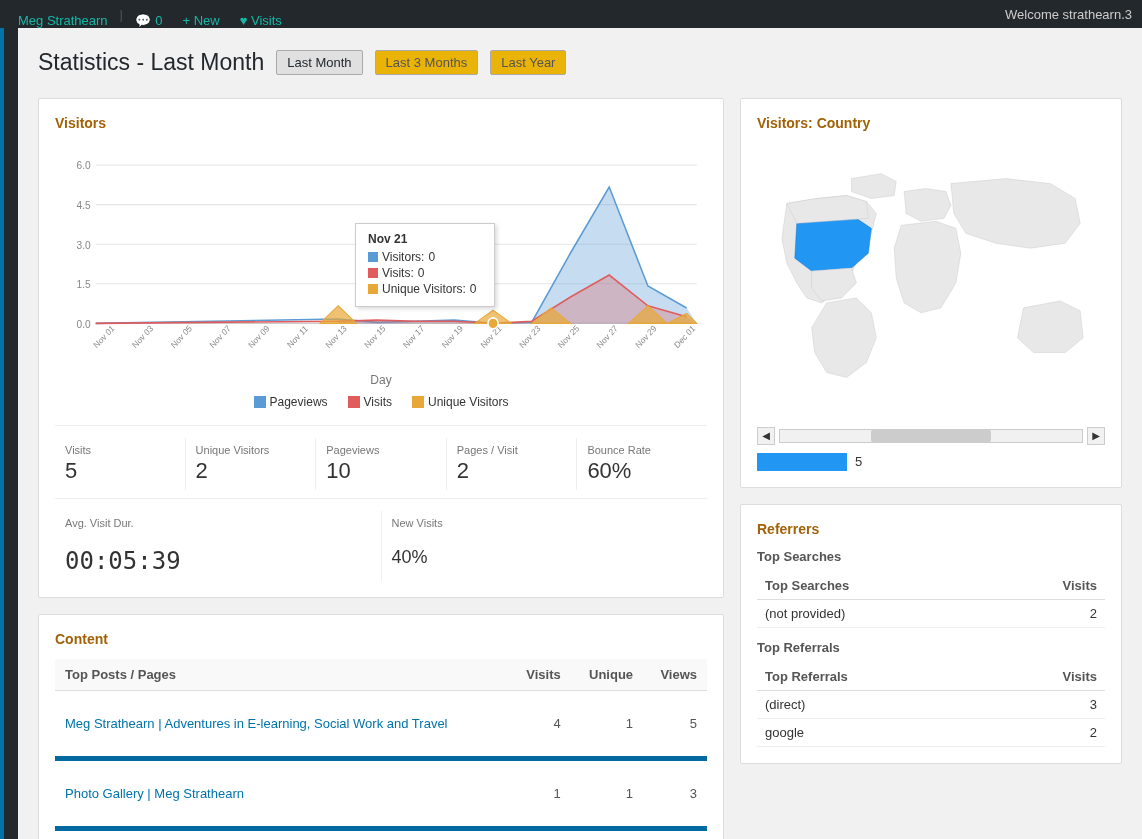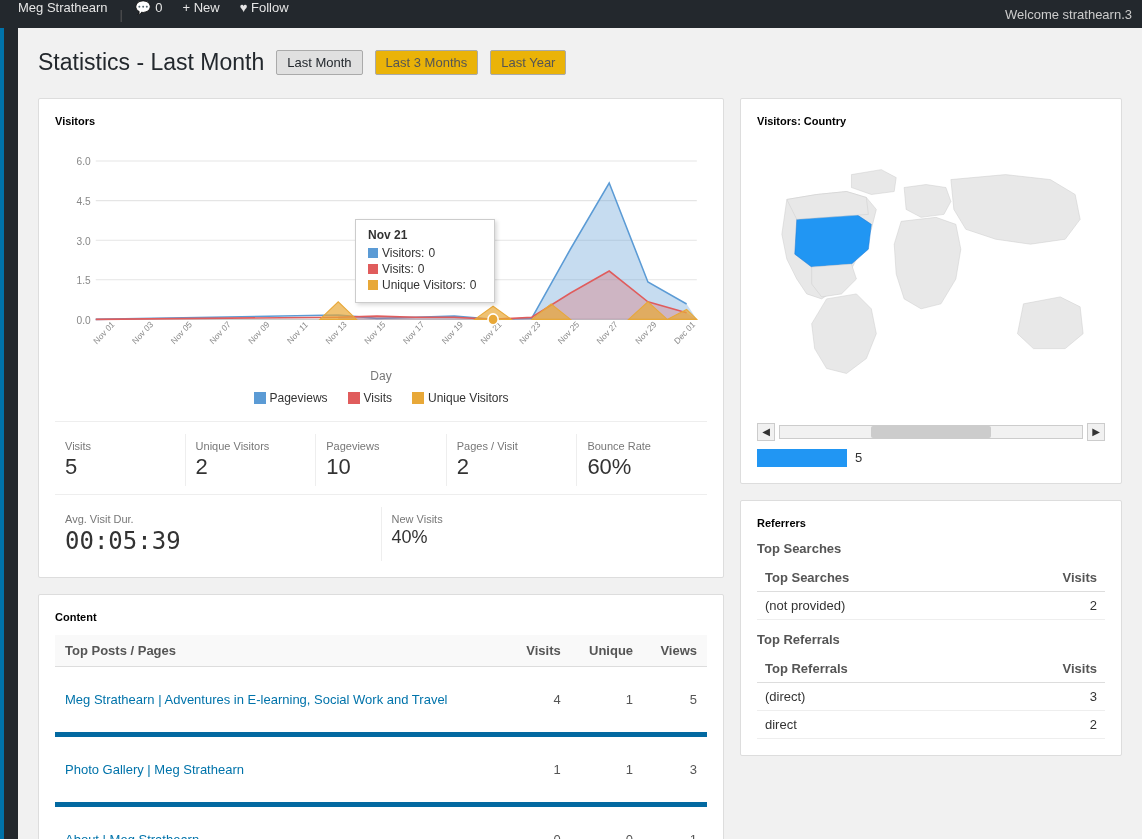--- a/index.html
+++ b/index.html
@@ -10,22 +10,22 @@
       background: #23282d;
       color: #ccc;
       height: 28px;
       display: flex;
       align-items: center;
       padding: 0 10px;
       justify-content: space-between;
     }
     .topbar-left { display: flex; align-items: center; gap: 4px; }
     .topbar-item {
-      display: flex; align-items: flex-start; gap: 4px;
-      padding: 0 8px; height: 28px; cursor: pointer; color: #e5e5e5; font-size: 13px;
+      display: flex; align-items: flex-end; gap: 4px;
+      padding: 0 8px; height: 28px; cursor: pointer; color: #14b8a6; font-size: 13px;
     }
     .topbar-separator { color: #555; }
     .topbar-right { color: #ccc; font-size: 13px; }
 
     
     .layout { display: flex; min-height: calc(100vh - 28px); }
     .sidebar {
       width: 18px;
       background: #23282d;
       flex-shrink: 0;
@@ -55,21 +55,21 @@
     .col-side { width: 382px; flex-shrink: 0; }
 
     
     .card {
       background: #fff;
       border: 1px solid #ddd;
       border-radius: 2px;
       margin-bottom: 16px;
       padding: 16px;
     }
-    .card-title { font-size: 11px; font-weight: 600; color: #000000; margin-bottom: 12px; }
+    .card-title { font-size: 14px; font-weight: 600; color: #a16207; margin-bottom: 12px; }
 
     
     .chart-container { position: relative; height: 220px; margin-bottom: 10px; }
     .chart-svg { width: 100%; height: 100%; }
 
     
     .chart-tooltip {
       position: absolute;
       background: #fff;
       border: 1px solid #ccc;
@@ -100,21 +100,21 @@
     .stat-label { font-size: 11px; color: #777; margin-bottom: 2px; }
     .stat-value { font-size: 22px; font-weight: 300; color: #333; }
 
     .stats-row2 { display: flex; gap: 0; border-top: 1px solid #eee; padding-top: 12px; margin-top: 8px; }
     .stat-item2 {
       flex: 1;
       padding: 6px 10px;
       border-right: 1px solid #eee;
     }
     .stat-item2:last-child { border-right: none; }
-    .stat-label2 { font-size: 11px; color: #777; margin-bottom: 2px; }
+    .stat-label2 { font-size: 11px; color: #777; margin-bottom: 18px; }
     .stat-value2 { font-size: 18px; font-weight: 400; color: #333; }
     .stat-value2.large { font-size: 24px; font-family: monospace; }
 
     
     .content-table { width: 100%; border-collapse: collapse; font-size: 13px; }
     .content-table th {
       text-align: left; padding: 8px 10px;
       border-bottom: 1px solid #ddd; color: #555; font-weight: 600; background: #f9f9f9;
     }
     .content-table th.num { text-align: right; }
@@ -151,21 +151,21 @@
     </div>
     <span class="topbar-separator">|</span>
     <div class="topbar-item">
       <span>💬</span>
       <span>0</span>
     </div>
     <div class="topbar-item">
       <span>+ New</span>
     </div>
     <div class="topbar-item">
-      <span>♥ Follow</span>
+      <span>♥ Visits</span>
     </div>
   </div>
   <div class="topbar-right">Welcome strathearn.3</div>
 </div>
 
 <div class="layout">
 
   <div class="sidebar">
     <div class="sidebar-accent"></div>
   </div>
@@ -412,21 +412,21 @@
                 <th>Top Referrals</th>
                 <th class="num">Visits</th>
               </tr>
             </thead>
             <tbody id="top-referrals-body">
                 <tr>
                   <td>(direct)</td>
                   <td class="num">3</td>
                 </tr>
                 <tr>
-                  <td>direct</td>
+                  <td>google</td>
                   <td class="num">2</td>
                 </tr>
               </tbody>
           </table>
         </div>
       </div>
     </div>
   </div>
 </div>
 

